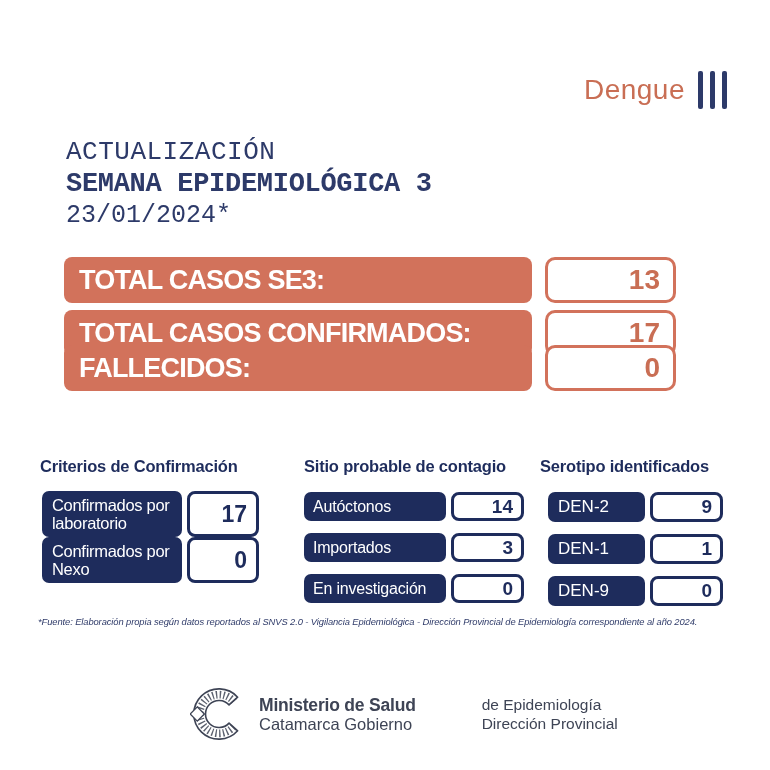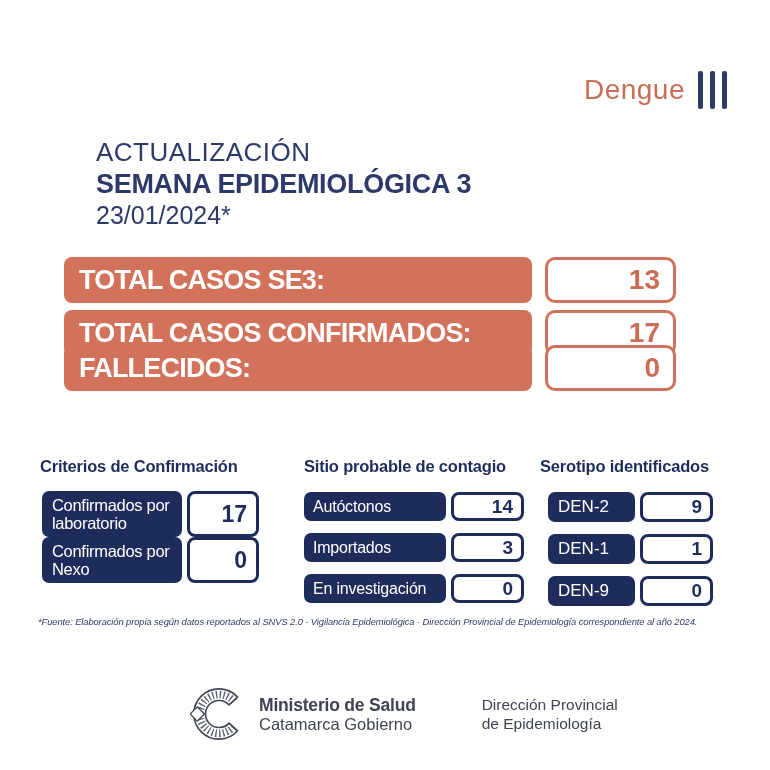--- a/index.html
+++ b/index.html
@@ -15,21 +15,21 @@
   body{font-family:"Liberation Sans",sans-serif;}
   .page{position:relative;width:770px;height:770px;background:#ffffff;overflow:hidden;}
 
   
   .brand{position:absolute;top:70px;right:43px;display:flex;align-items:center;gap:13px;}
   .brand-word{font-size:28px;font-weight:400;color:var(--accent-orange-text);letter-spacing:0.5px;line-height:40px;}
   .brand-bars{display:flex;gap:7px;align-items:center;}
   .brand-bars i{display:block;width:5px;height:38px;background:var(--title-navy);border-radius:2px;}
 
   
-  .title{position:absolute;left:96px;top:137px;color:var(--title-navy);}
+  .title{position:absolute;left:66px;top:137px;color:var(--title-navy);font-family:Liberation Mono, monospace;}
   .title .t1{font-size:26px;font-weight:400;line-height:31px;letter-spacing:0.5px;}
   .title .t2{font-size:27px;font-weight:700;line-height:32px;letter-spacing:-0.3px;}
   .title .t3{font-size:25px;font-weight:400;line-height:31px;}
 
   
   .stat-row{position:absolute;left:64px;width:612px;height:46px;display:flex;gap:13px;}
   .stat-label{width:468px;height:46px;background:var(--accent-orange);border-radius:8px;
     color:#ffffff;font-size:27px;font-weight:700;letter-spacing:-0.8px;
     display:flex;align-items:center;padding-left:15px;}
   .stat-value{flex:1;height:46px;background:#fff;border:3px solid var(--accent-orange);border-radius:10px;
@@ -49,21 +49,21 @@
   .col1 .mini-label{width:140px;height:46px;font-size:16.5px;line-height:18px;padding-left:10px;letter-spacing:-0.3px;}
   .col1 .mini-value{width:72px;height:46px;font-size:23px;padding-right:9px;}
 
   .col2{left:304px;}
   .col2 .rows{margin-top:16px;display:flex;flex-direction:column;gap:12px;}
   .col2 .mini-label{width:142px;height:29px;font-size:16px;padding-left:9px;letter-spacing:-0.2px;}
   .col2 .mini-value{width:73px;height:29px;font-size:19px;padding-right:8px;}
 
   .col3{left:540px;}
   .col3 .rows{margin-top:16px;margin-left:8px;display:flex;flex-direction:column;gap:12px;}
-  .col3 .mini-label{width:87px;height:30px;font-size:17px;padding-left:10px;}
+  .col3 .mini-label{width:97px;height:30px;font-size:17px;padding-left:10px;}
   .col3 .mini-value{width:73px;height:30px;font-size:19px;padding-right:8px;}
 
   
   .footnote{position:absolute;left:38px;top:616px;width:700px;
     font-size:9.4px;font-style:italic;color:var(--footnote-navy);letter-spacing:-0.1px;}
 
   
   .footer{position:absolute;left:190px;top:682px;display:flex;align-items:center;}
   .footer-logo{width:58px;height:64px;flex:0 0 auto;}
   .org-block{margin-left:11px;color:var(--footer-slate);}
@@ -161,18 +161,18 @@
     <svg class="footer-logo" viewBox="0 0 60 64" aria-hidden="true">
       <path d="M 49.3 14.6 A 26 26 0 1 0 49.3 49.4 L 40.4 41.4 A 14 14 0 1 1 40.4 22.6 Z" fill="#ffffff" stroke="#3E4455" stroke-width="1.7" stroke-linejoin="round"></path>
       <path d="M 45.3 19.1 A 20 20 0 1 0 45.3 44.9" fill="none" stroke="#3E4455" stroke-width="8" stroke-dasharray="1.4 2.4" opacity="0.85"></path>
       <rect x="-5.2" y="-5.2" width="10.4" height="10.4" transform="translate(7.5,32) rotate(45)" fill="#ffffff" stroke="#3E4455" stroke-width="1.4"></rect>
     </svg>
     <div class="org-block">
       <div class="org-name">Ministerio de Salud</div>
       <div class="org-sub">Catamarca Gobierno</div>
     </div>
     <div class="dept-block">
+      <div class="dept-line">de Epidemiología</div>
       <div class="dept-line">Dirección Provincial</div>
-      <div class="dept-line">de Epidemiología</div>
     </div>
   </div>
 
 </div>
 
 </body></html>

